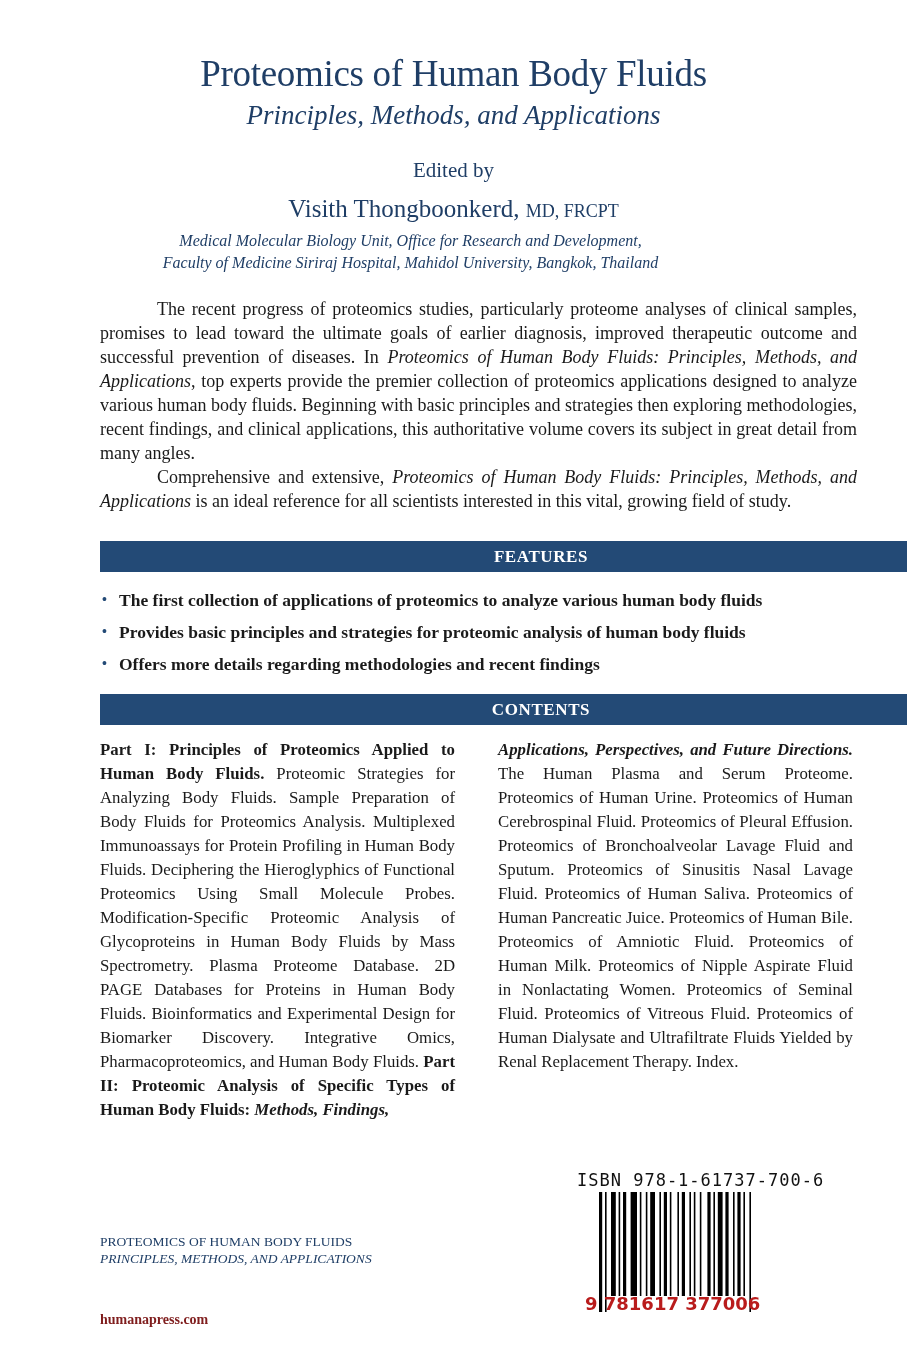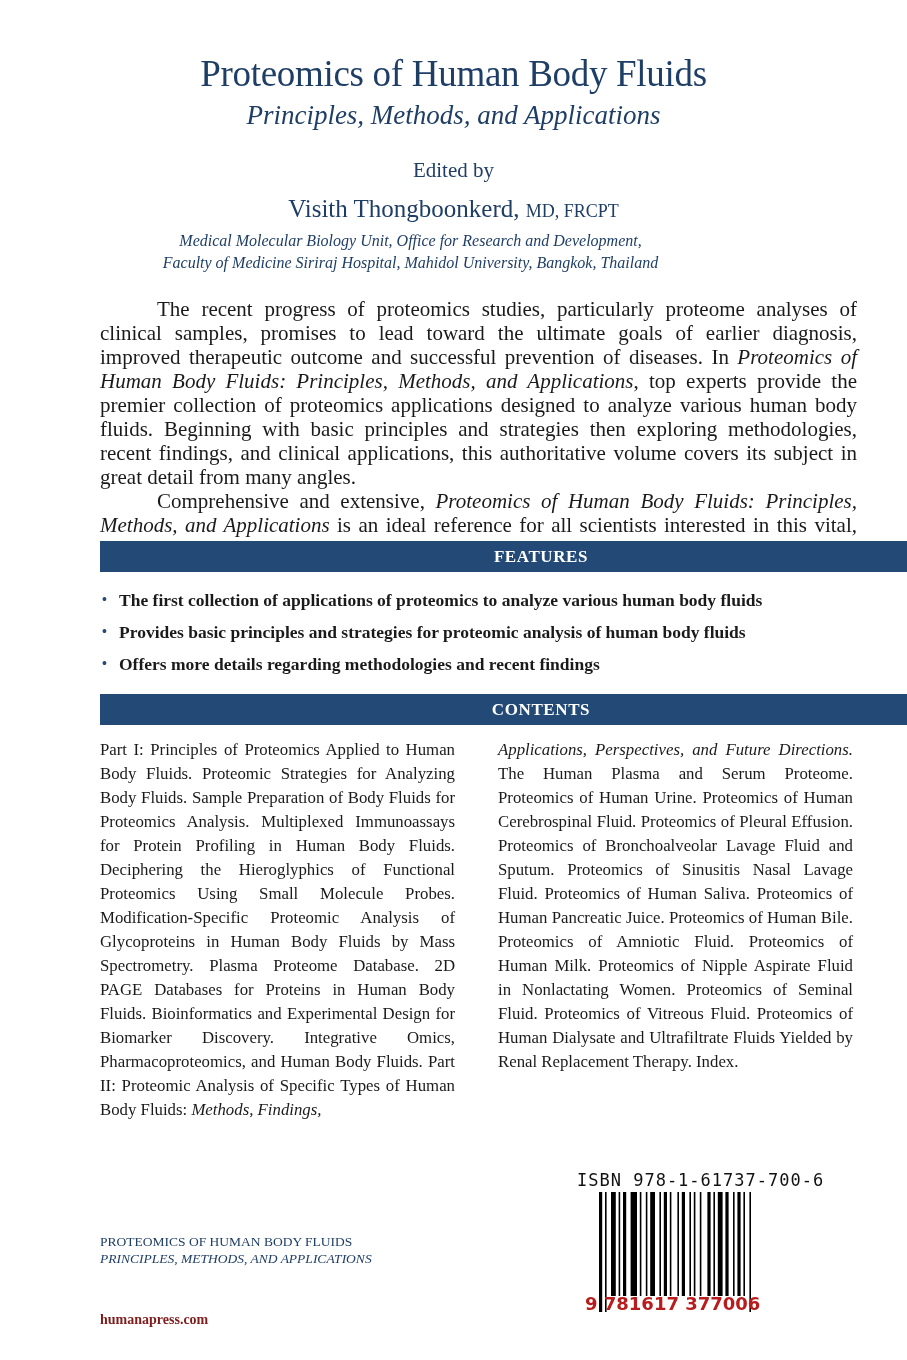--- a/index.html
+++ b/index.html
@@ -12,39 +12,39 @@
               font-size: 27px; font-style: italic; line-height: 34px; color: #1f3e66; }
   #edited-by { position: absolute; top: 156px; left: 0; width: 907px; text-align: center;
                font-size: 21px; line-height: 28px; color: #1f3e66; }
   #editor { position: absolute; top: 193px; left: 0; width: 907px; text-align: center;
             font-size: 25px; line-height: 32px; color: #1f3e66; }
   #editor .cred { font-size: 18px; }
   #affil { position: absolute; top: 230px; left: 0; width: 821px; text-align: center;
            font-size: 16px; font-style: italic; line-height: 22px; color: #1f3e66; }
 
   #blurb { position: absolute; top: 297px; left: 100px; width: 757px;
-           font-size: 21px; line-height: 24px; text-align: justify; color: #1a1a1a; }
+           font-size: 18px; line-height: 24px; text-align: justify; color: #1a1a1a; }
   #blurb p { margin: 0; text-indent: 57px; }
 
   .band { position: absolute; left: 100px; width: 882px; height: 31px; background: #234a76;
           color: #ffffff; text-align: center; font-weight: bold; font-size: 17px;
           line-height: 31px; letter-spacing: 0.6px; }
   #features-band { top: 541px; }
   #contents-band { top: 694px; }
 
   #features { position: absolute; top: 584px; left: 100px; width: 760px; margin: 0; padding: 0;
               list-style: none; font-weight: bold; font-size: 17.5px; line-height: 32px; color: #1a1a1a; }
   #features li { position: relative; padding-left: 19px; }
   #features li .bullet { position: absolute; left: 2px; top: 0; color: #234a76; font-size: 14px; }
 
   .col { position: absolute; top: 738px; width: 355px; font-size: 16.8px; line-height: 24px;
          text-align: justify; color: #1a1a1a; }
   #col-left { left: 100px; }
   #col-right { left: 498px; }
-  .col b { font-weight: normal; }
+  .col b { font-weight: bold; }
 
   #isbn-label { position: absolute; top: 1170px; left: 577px; width: 250px;
                 font-family: "DejaVu Sans Mono", monospace; font-size: 17px; letter-spacing: 1px; color: #111; }
   #barcode { position: absolute; top: 1192px; left: 595px; width: 200px; height: 120px; }
   #barcode-digits { position: absolute; top: 1293px; left: 585px; width: 220px;
                     font-family: "DejaVu Sans", sans-serif; font-weight: bold; font-size: 18px; color: #b91c1c;
                     background: transparent; }
 
   #footer-title { position: absolute; top: 1233px; left: 100px; font-size: 13.5px; line-height: 17px; color: #1f3e66; }
   #footer-subtitle { position: absolute; top: 1250px; left: 100px; font-size: 13.5px; font-style: italic; line-height: 17px; color: #1f3e66; }

